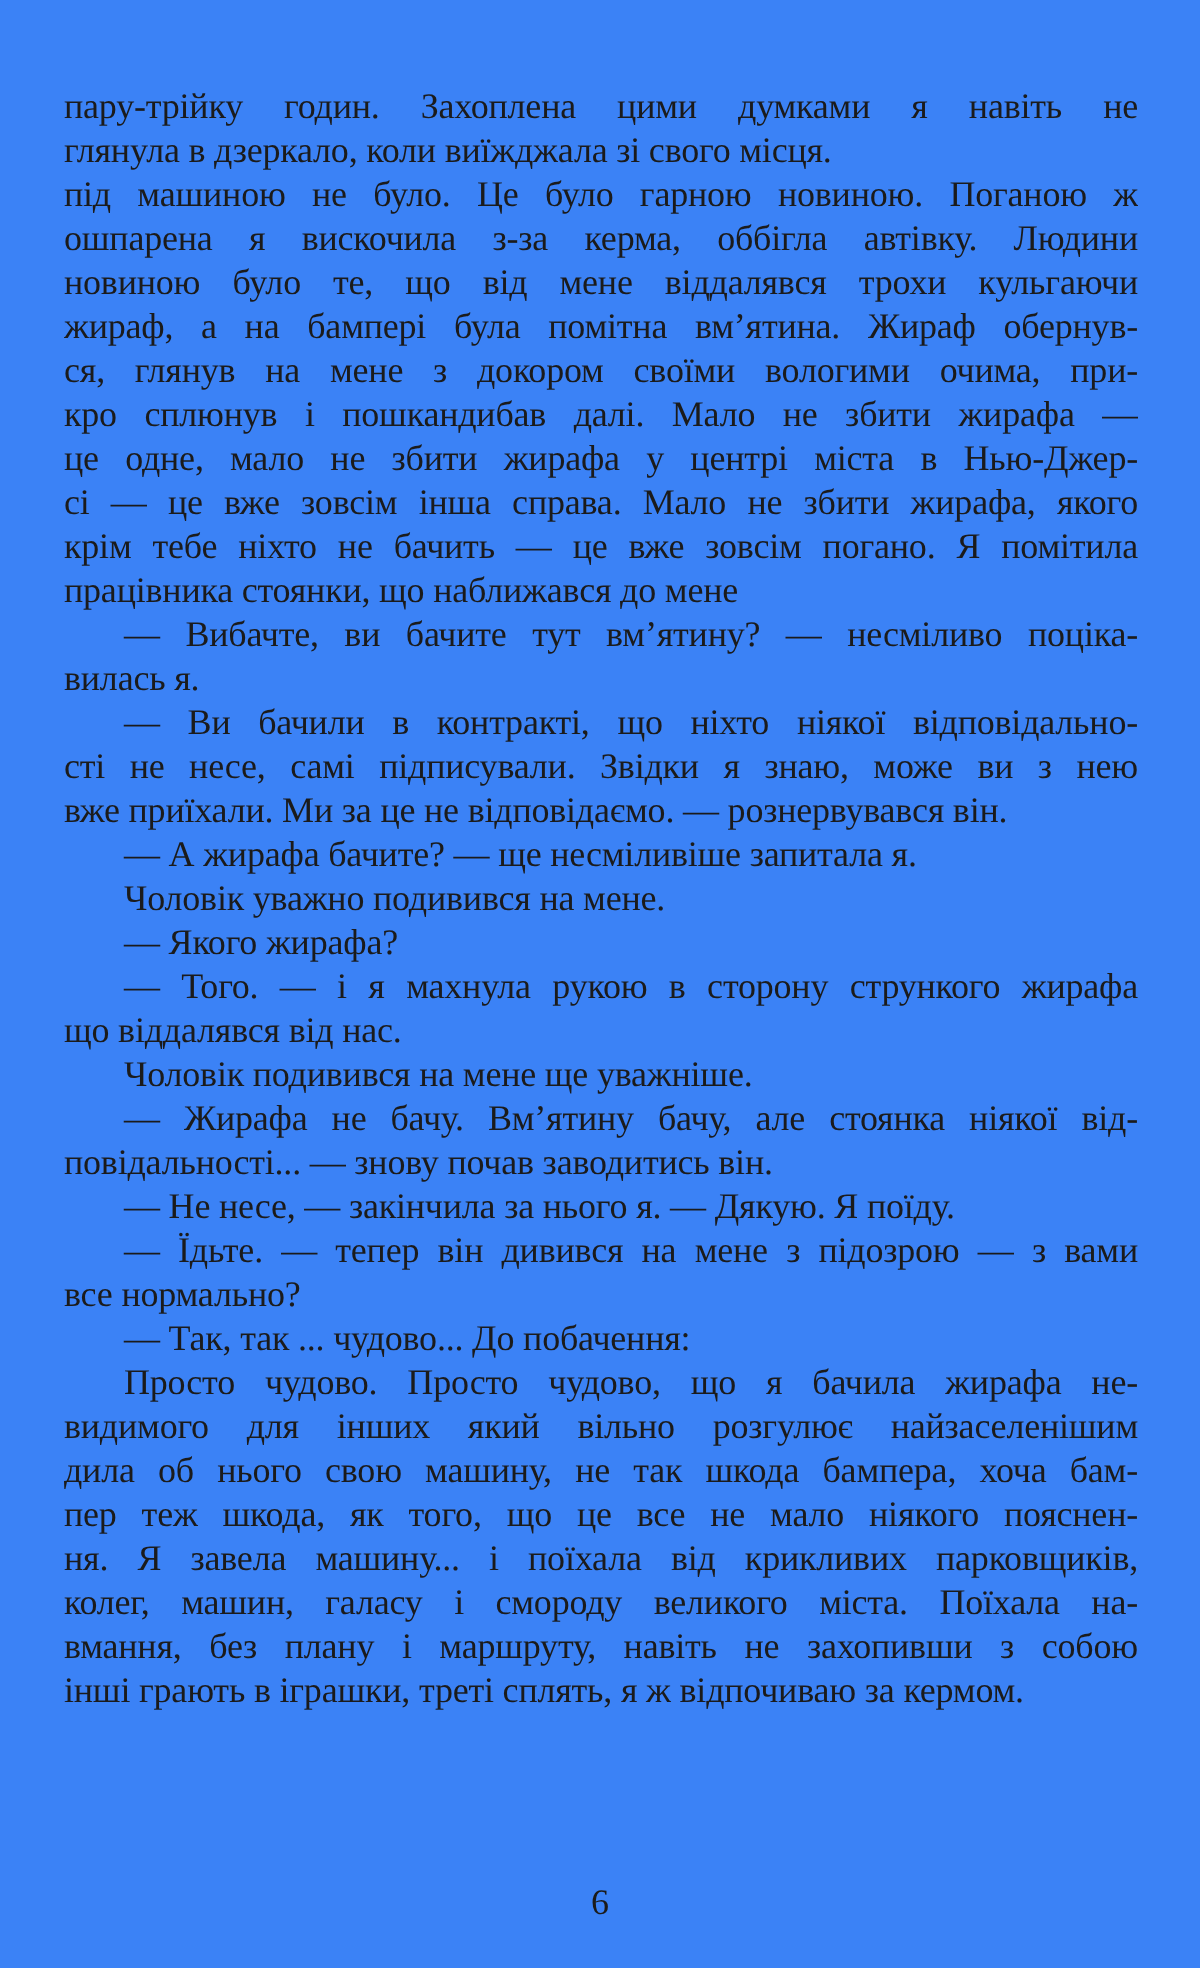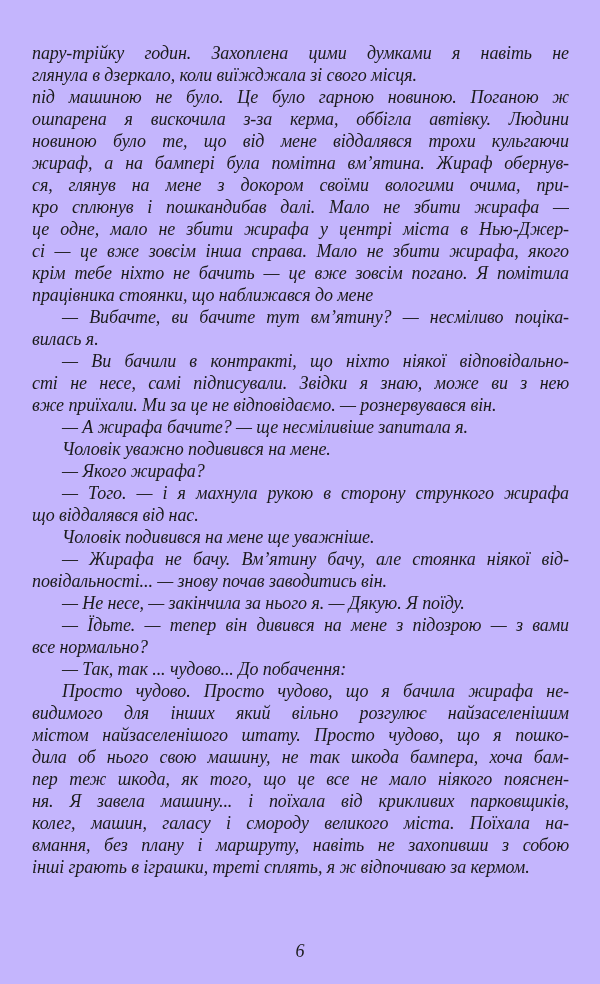--- a/index.html
+++ b/index.html
@@ -4,26 +4,25 @@
 <style>
   html, body {
     margin: 0;
     padding: 0;
     background: #f8f7f4;
   }
   .book-page {
     position: relative;
     width: 600px;
     height: 984px;
-    background: #c4b5fd;
+    background: #3b82f6;
     box-sizing: border-box;
     font-family: "Liberation Serif", "DejaVu Serif", serif;
     color: #1b1b1b;
     overflow: hidden;
-    font-style: italic;
   }
   .page-text {
     position: absolute;
     top: 42px;
     left: 32px;
     width: 537px;
   }
   .ln {
     font-size: 18px;
     line-height: 22px;
@@ -80,21 +79,20 @@
     <div class="ln last">що віддалявся від нас.</div>
     <div class="ln last ind">Чоловік подивився на мене ще уважніше.</div>
     <div class="ln j ind">— Жирафа не бачу. Вм’ятину бачу, але стоянка ніякої від-</div>
     <div class="ln last">повідальності... — знову почав заводитись він.</div>
     <div class="ln last ind">— Не несе, — закінчила за нього я. — Дякую. Я поїду.</div>
     <div class="ln j ind">— Їдьте. — тепер він дивився на мене з підозрою — з вами</div>
     <div class="ln last">все нормально?</div>
     <div class="ln last ind">— Так, так ... чудово... До побачення:</div>
     <div class="ln j ind">Просто чудово. Просто чудово, що я бачила жирафа не-</div>
     <div class="ln j">видимого для інших який вільно розгулює найзаселенішим</div>
-    <div class="ln j">містом найзаселенішого штату. Просто чудово, що я пошко-</div>
     <div class="ln j">дила об нього свою машину, не так шкода бампера, хоча бам-</div>
     <div class="ln j">пер теж шкода, як того, що це все не мало ніякого пояснен-</div>
     <div class="ln j">ня. Я завела машину... і поїхала від крикливих парковщиків,</div>
     <div class="ln j">колег, машин, галасу і смороду великого міста. Поїхала на-</div>
     <div class="ln j">вмання, без плану і маршруту, навіть не захопивши з собою</div>
     <div class="ln last">інші грають в іграшки, треті сплять, я ж відпочиваю за кермом.</div>
   </div>
   <div class="page-number">6</div>
 </div>
 

